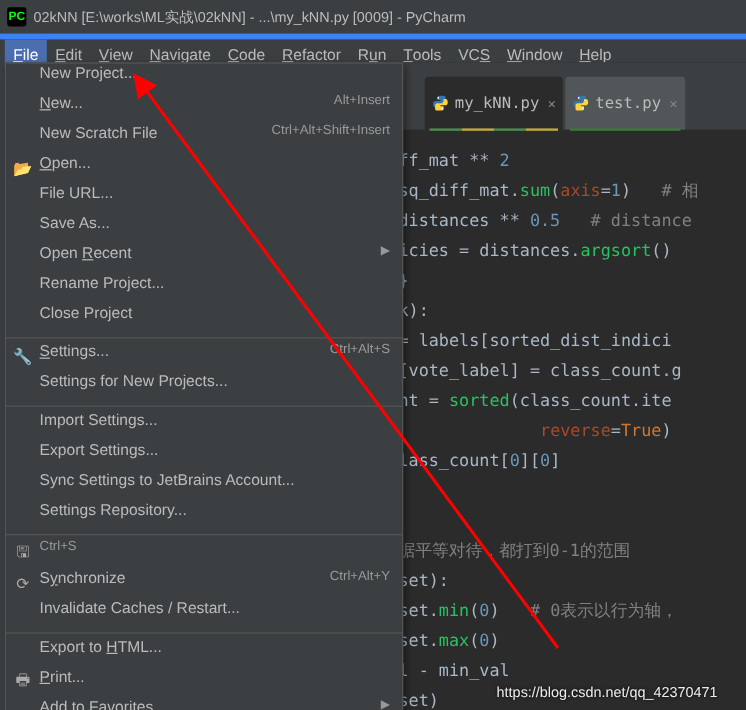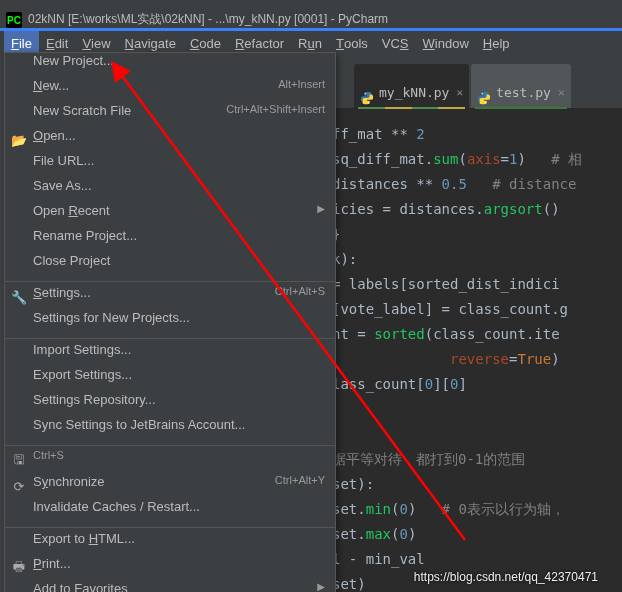--- a/index.html
+++ b/index.html
@@ -1,32 +1,32 @@
 <!DOCTYPE html>
 <html><head>
 <meta charset="utf-8">
 <style>
 html,body{margin:0;padding:0;font-family:"Segoe UI",Tahoma,sans-serif;font-size:13px;background:#2b2b2b;color:#bbb;overflow:hidden}
 .window{width:622px;height:592px;position:relative;background:#3c3f41}
-.titlebar{height:28px;background:#3c3f41;border-bottom:3px solid #3b82f6;display:flex;align-items:flex-end;padding:0 6px;color:#bbb;font-size:12px}
+.titlebar{height:28px;background:#3c3f41;border-bottom:5px solid #3b82f6;display:flex;align-items:center;padding:0 6px;color:#bbb;font-size:12px}
 .pc-logo{width:16px;height:16px;background:#000;border-radius:2px;margin-right:6px;display:flex;align-items:center;justify-content:center;color:#0f0;font-size:10px;font-weight:bold}
 .menubar{height:24px;background:#3c3f41;display:flex;align-items:stretch;padding:0 4px;font-size:13px}
 .menubar-item{padding:0 7px;display:flex;align-items:center;color:#bbb;cursor:default}
 .menubar-item.active{background:#4b6eaf;color:#fff}
 .mnemonic{text-decoration:underline}
 .dropdown{position:absolute;left:4px;top:52px;width:330px;background:#3c3f41;border:1px solid #555;box-shadow:2px 2px 6px rgba(0,0,0,.4);z-index:50}
 .mi{display:flex;align-items:flex-start;height:25px;padding:0 10px 0 28px;color:#bbb;position:relative;font-size:13px}
 .mi .lbl{flex:1}
 .mi .shortcut{color:#999;font-size:11px}
 .mi .chev{color:#999;font-size:10px;margin-left:6px}
 .mi .micon{position:absolute;left:6px;top:4px;width:16px;height:16px;display:flex;align-items:center;justify-content:center;color:#aaa;font-size:13px}
 .sep{height:1px;background:#555;margin:3px 0}
 .editor{position:absolute;left:332px;right:0;top:52px;bottom:0;background:#2b2b2b;color:#a9b7c6;font-family:Consolas,monospace;font-size:14px;line-height:25px}
 .tabs{height:44px;padding:12px 0 0 22px;background:#3c3f41;border-bottom:1px solid #282828;display:flex;gap:2px}
-.tab{padding:3px 6px;background:#515658;display:flex;align-items:flex-end;gap:5px;font-size:13px;color:#bbb;border-top-left-radius:3px;border-top-right-radius:3px;position:relative}
+.tab{padding:3px 6px;background:#515658;display:flex;align-items:center;gap:5px;font-size:13px;color:#bbb;border-top-left-radius:3px;border-top-right-radius:3px;position:relative}
 .tab.active{background:#2b2b2b}
 .tab .pyico{width:14px;height:14px}
 .tab .x{color:#888;font-size:11px;margin-left:2px}
 .code{padding:13px 0 0 0;white-space:pre}
 .kw{color:#cc7832}
 .fn{color:#22c55e}
 .num{color:#6897bb}
 .par{color:#aa4926}
 .cm{color:#808080}
 .arrow{position:absolute;top:55px;left:55px;z-index:60;pointer-events:none}
@@ -34,21 +34,21 @@
 .tab .sq{position:absolute;left:4px;right:4px;bottom:-1px;height:2px}
 .tab.active .sq{background:linear-gradient(90deg,#4e8c4e 0 25%,#c0a93e 0 50%,#4e8c4e 0 75%,#c0a93e 0)}
 .tab.inact .sq{background:#3b7a3b}
 </style>
 </head>
 <body>
 
 <div class="window">
  <div class="titlebar">
   <div class="pc-logo">PC</div>
-  <span>02kNN [E:\works\ML实战\02kNN] - ...\my_kNN.py [0001] - PyCharm</span>
+  <span>02kNN [E:\works\ML实战\02kNN] - ...\my_kNN.py [0009] - PyCharm</span>
  </div>
  <div class="menubar" id="menubar">
       <div class="menubar-item active"><span class="mnemonic">F</span>ile</div>
       <div class="menubar-item"><span class="mnemonic">E</span>dit</div>
       <div class="menubar-item"><span class="mnemonic">V</span>iew</div>
       <div class="menubar-item"><span class="mnemonic">N</span>avigate</div>
       <div class="menubar-item"><span class="mnemonic">C</span>ode</div>
       <div class="menubar-item"><span class="mnemonic">R</span>efactor</div>
       <div class="menubar-item">R<span class="mnemonic">u</span>n</div>
       <div class="menubar-item"><span class="mnemonic">T</span>ools</div>
@@ -98,24 +98,24 @@
         <span class="lbl">Settings for New Projects...</span>
       </div>
       <div class="sep"></div>
       <div class="mi">
         <span class="lbl">Import Settings...</span>
       </div>
       <div class="mi">
         <span class="lbl">Export Settings...</span>
       </div>
       <div class="mi">
-        <span class="lbl">Settings Repository...</span>
+        <span class="lbl">Sync Settings to JetBrains Account...</span>
       </div>
       <div class="mi">
-        <span class="lbl">Sync Settings to JetBrains Account...</span>
+        <span class="lbl">Settings Repository...</span>
       </div>
       <div class="sep"></div>
       <div class="mi">
         <span class="micon">🖫</span>
         <span class="shortcut">Ctrl+S</span>
       </div>
       <div class="mi">
         <span class="micon">⟳</span>
         <span class="lbl">S<span class="mnemonic">y</span>nchronize</span>
         <span class="shortcut">Ctrl+Alt+Y</span>

